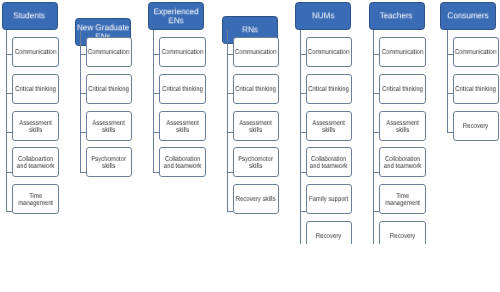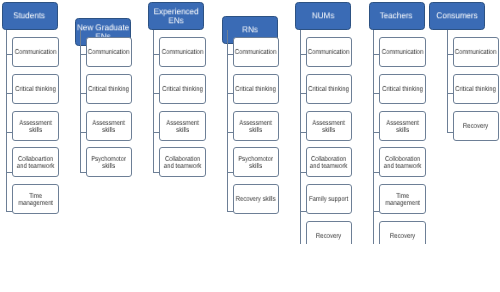--- a/index.html
+++ b/index.html
@@ -187,21 +187,21 @@
     <div class="stub" style="left:373px;top:250px;width:7px"></div>
     <div class="box" style="left:379px;top:221px;width:47px;height:30px">
       <span class="t">Recovery</span>
     </div>
     <div class="stub" style="left:373px;top:290px;width:7px"></div>
     <div class="box" style="left:379px;top:257px;width:47px;height:30px">
       <span class="t">Cultural competence</span>
     </div>
   </div>
   <div class="col">
-    <div class="hdr" style="left:429px;top:2px;width:56.0px;height:27.5px">
+    <div class="hdr" style="left:440px;top:2px;width:56.0px;height:27.5px">
       <span class="t">Consumers</span>
     </div>
     <div class="trunk" style="left:447px;top:29.5px;height:103.5px"></div>
     <div class="stub" style="left:447px;top:54px;width:7px"></div>
     <div class="box" style="left:453px;top:37px;width:46px;height:30px">
       <span class="t">Communication</span>
     </div>
     <div class="stub" style="left:447px;top:93px;width:7px"></div>
     <div class="box" style="left:453px;top:74px;width:46px;height:30px">
       <span class="t">Critical thinking</span>

